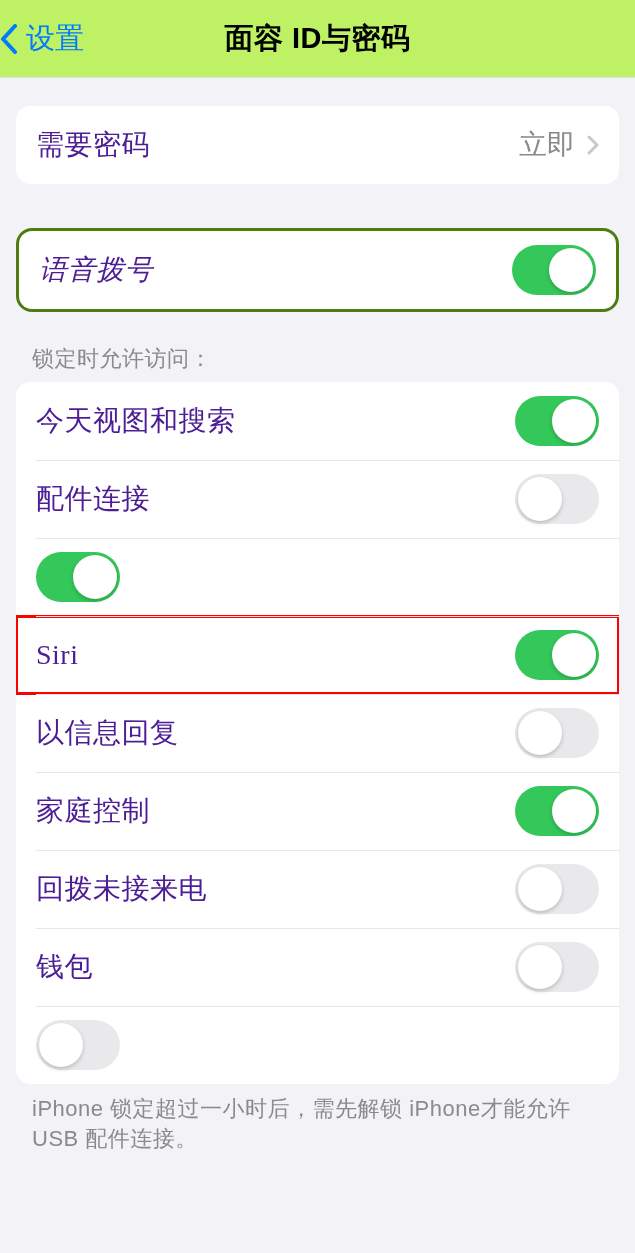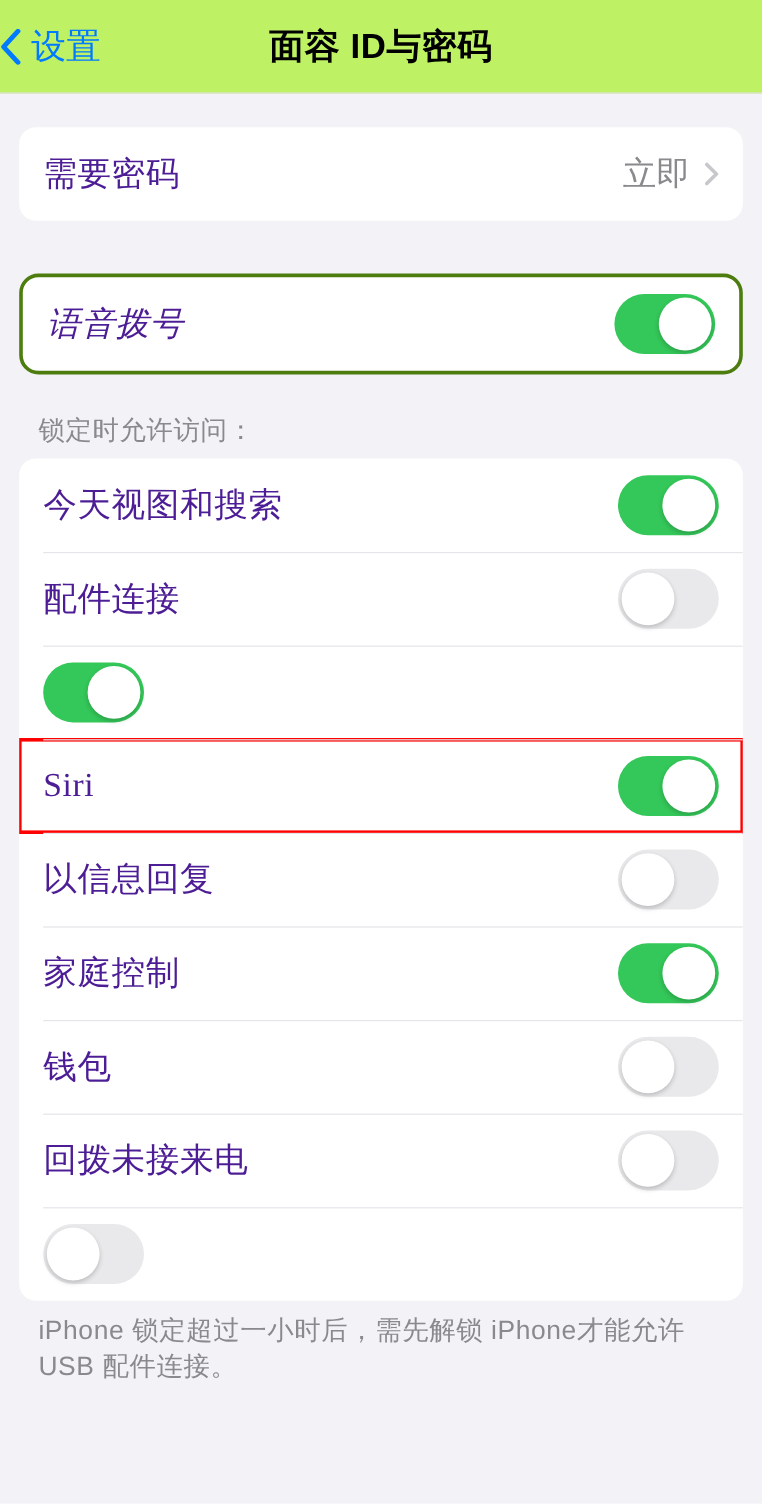--- a/index.html
+++ b/index.html
@@ -214,27 +214,27 @@
           <div class="toggle-knob"></div>
         </div>
       </div>
       <div class="row">
         <span class="row-label">家庭控制</span>
         <div class="toggle on">
           <div class="toggle-knob"></div>
         </div>
       </div>
       <div class="row">
+        <span class="row-label">回拨未接来电</span>
+        <div class="toggle off">
+          <div class="toggle-knob"></div>
+        </div>
+      </div>
+      <div class="row">
         <span class="row-label">钱包</span>
-        <div class="toggle off">
-          <div class="toggle-knob"></div>
-        </div>
-      </div>
-      <div class="row">
-        <span class="row-label">回拨未接来电</span>
         <div class="toggle off">
           <div class="toggle-knob"></div>
         </div>
       </div>
       <div class="row">
         <div class="toggle off">
           <div class="toggle-knob"></div>
         </div>
       </div>
     </div>

